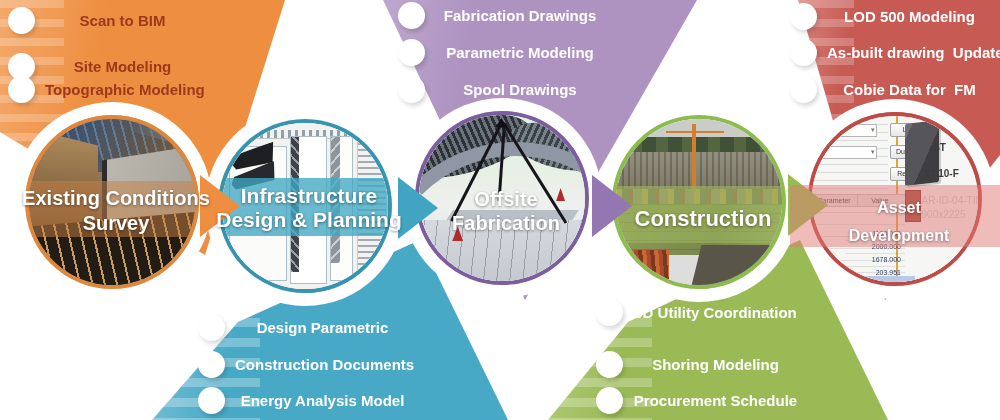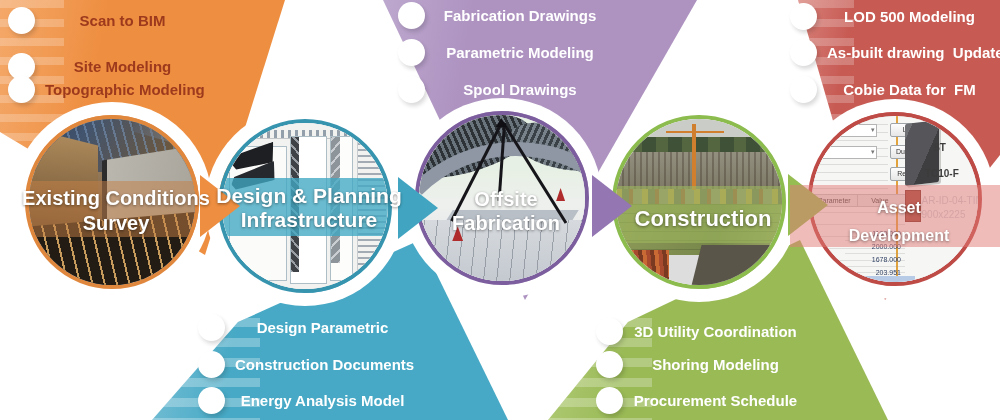--- a/index.html
+++ b/index.html
@@ -72,21 +72,21 @@
        box-shadow:2px 3px 4px rgba(0,0,0,.15);}
   .blabel{font-weight:bold;font-size:15px;text-align:center;white-space:pre;}
   .g1 .blabel{color:#9d3a1d;width:155px;}
   .g2 .blabel,.g3 .blabel,.g4 .blabel,.g5 .blabel{color:#fff;}
   .g2 .blabel{width:170px;} .g3 .blabel{width:165px;}
   .g4 .blabel{width:175px;} .g5 .blabel{width:165px;}
   .g1{left:8px;}  .g1.r1{top:6px;} .g1.r2{top:52px;} .g1.r3{top:75px;}
   .g2{left:398px;}.g2.r1{top:1px;} .g2.r2{top:38px;} .g2.r3{top:75px;}
   .g3{left:790px;}.g3.r1{top:2px;} .g3.r2{top:38px;} .g3.r3{top:75px;}
   .g4{left:198px;}.g4.r1{top:313px;}.g4.r2{top:350px;}.g4.r3{top:386px;}
-  .g5{left:596px;}.g5.r1{top:317px;justify-content:center;}.g5.r2{top:350px;}.g5.r3{top:386px;}
+  .g5{left:596px;}.g5.r1{top:298px;justify-content:center;}.g5.r2{top:350px;}.g5.r3{top:386px;}
 
   
   .a1-base{inset:0;background:linear-gradient(155deg,#7b6a50 0%,#93795a 35%,#6b573e 60%,#3a3128 85%);}
   .a1-crane{left:-10%;top:-2%;width:120%;height:34%;
      background:repeating-linear-gradient(75deg,rgba(120,150,185,.55) 0 2px,rgba(0,0,0,0) 2px 9px),
                 linear-gradient(120deg,#2e3c50 0%,#42546e 35%,#6a5740 75%);}
   .a1-cliff{left:-4%;top:10%;width:46%;height:70%;background:linear-gradient(170deg,#b08d5e,#7d5f3c 60%,#4a3a26);transform:skewY(14deg);}
   .a1-panel{left:44%;top:20%;width:62%;height:50%;background:linear-gradient(100deg,#bab7af,#a5a197);transform:skewY(-9deg);border-left:5px solid #2c2c2c;}
   .a1-grid{left:-6%;top:60%;width:118%;height:48%;transform:rotate(-5deg);
      background:repeating-linear-gradient(82deg,#c79b5c 0 2px,rgba(0,0,0,0) 2px 12px),#221c15;}
@@ -291,22 +291,22 @@
     </div>
   </div>
 
   <div id="band5"></div>
 
   <div class="title" id="t1">
     <div>Existing Conditions</div>
     <div>Survey</div>
   </div>
   <div class="title" id="t2">
+    <div>Infrastructure</div>
     <div>Design &amp; Planning</div>
-    <div>Infrastructure</div>
   </div>
   <div class="title" id="t3">
     <div>Offsite</div>
     <div>Fabrication</div>
   </div>
   <div class="title" id="t4">
     <div>Construction</div>
   </div>
   <div class="title" id="t5">
     <div>Asset</div>

